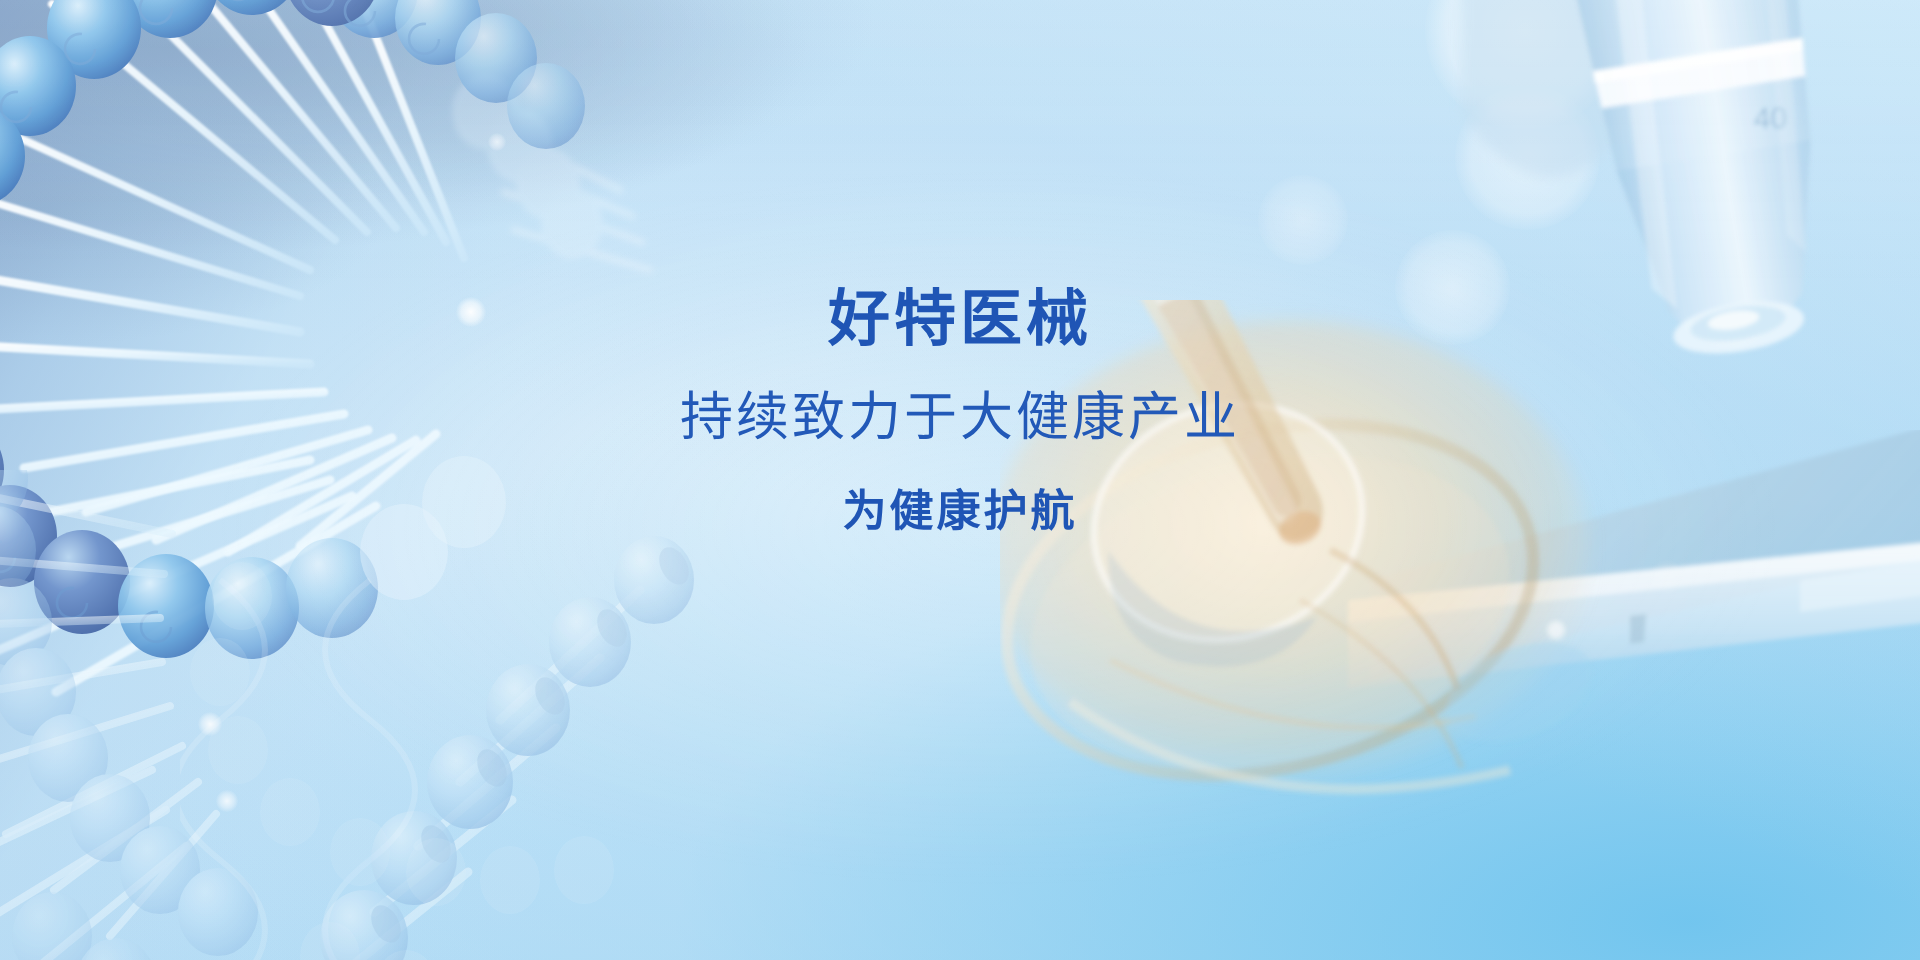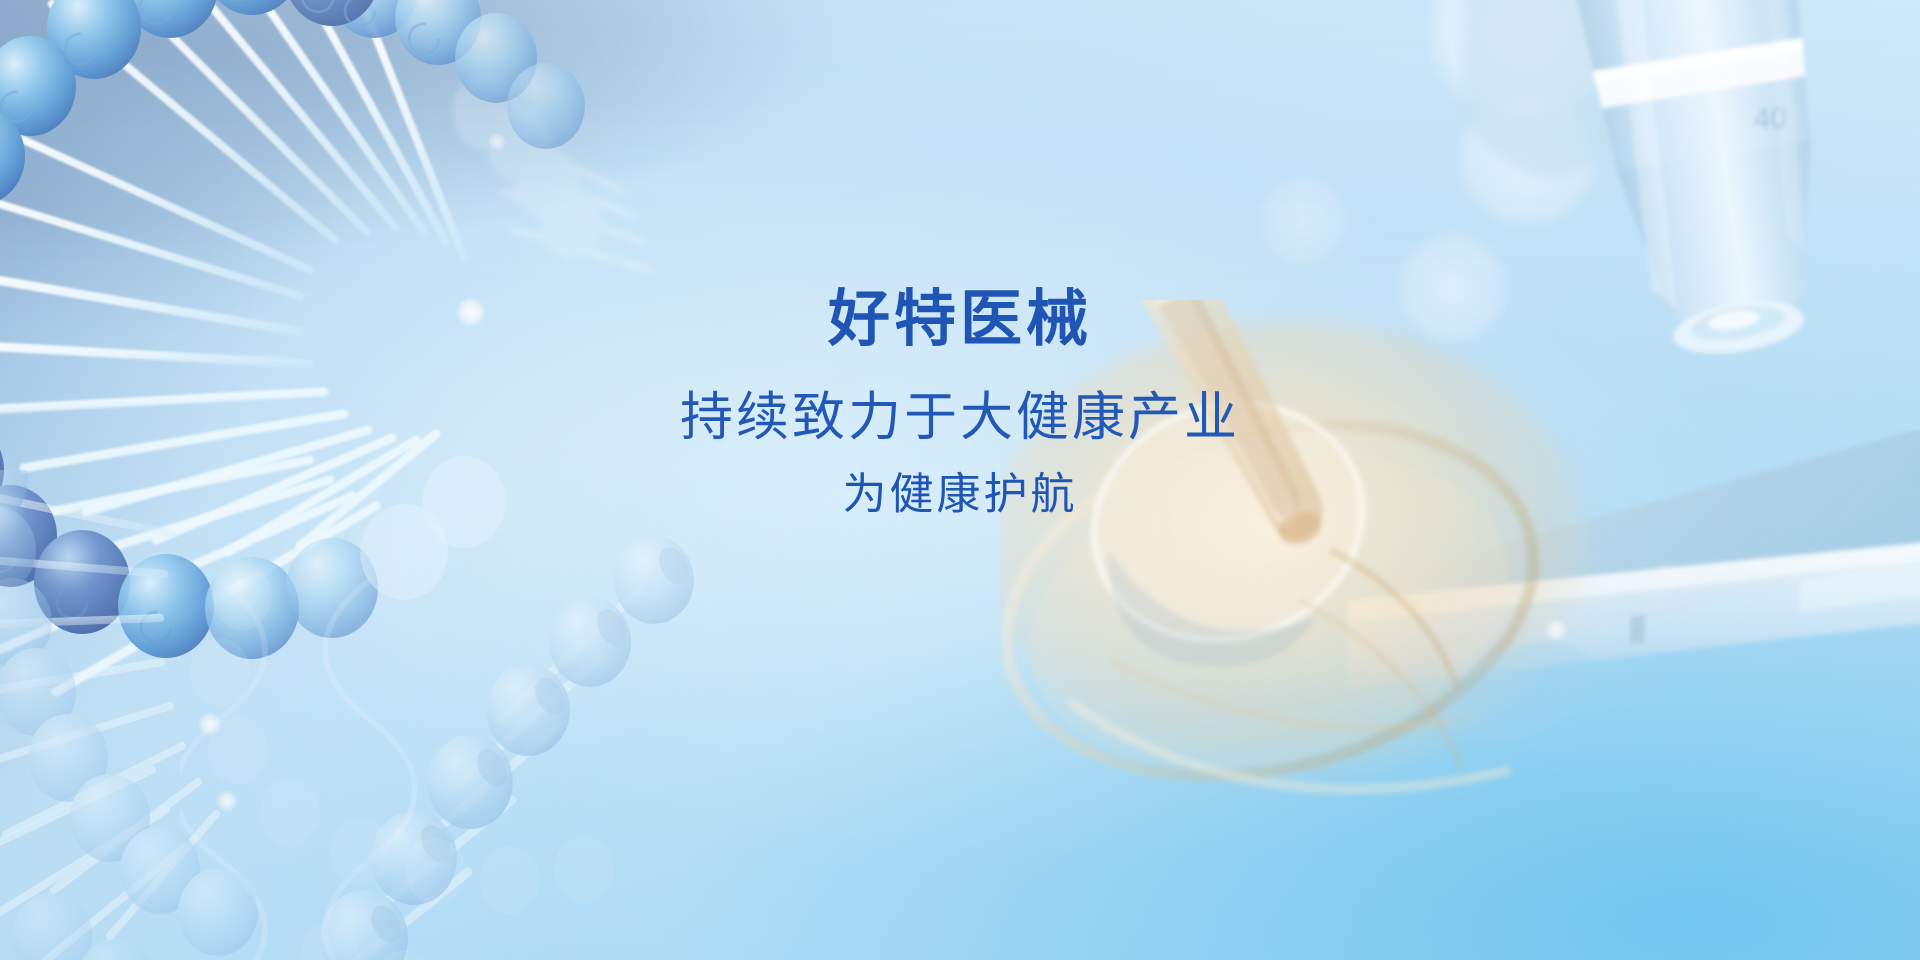--- a/index.html
+++ b/index.html
@@ -97,23 +97,23 @@
   #title-sub {
     margin-top:30px;
     font-size:53px;
     font-weight:400;
     letter-spacing:3px;
     color:#2259b8;
     line-height:1.2;
     white-space:nowrap;
   }
   #title-slogan {
-    margin-top:19px;
+    margin-top:36px;
     font-size:44px;
-    font-weight:normal;
+    font-weight:bold;
     letter-spacing:3px;
     color:#1f55b5;
     line-height:1.2;
     white-space:nowrap;
   }
 </style>
 </head>
 <body>
 
 <div id="banner">

